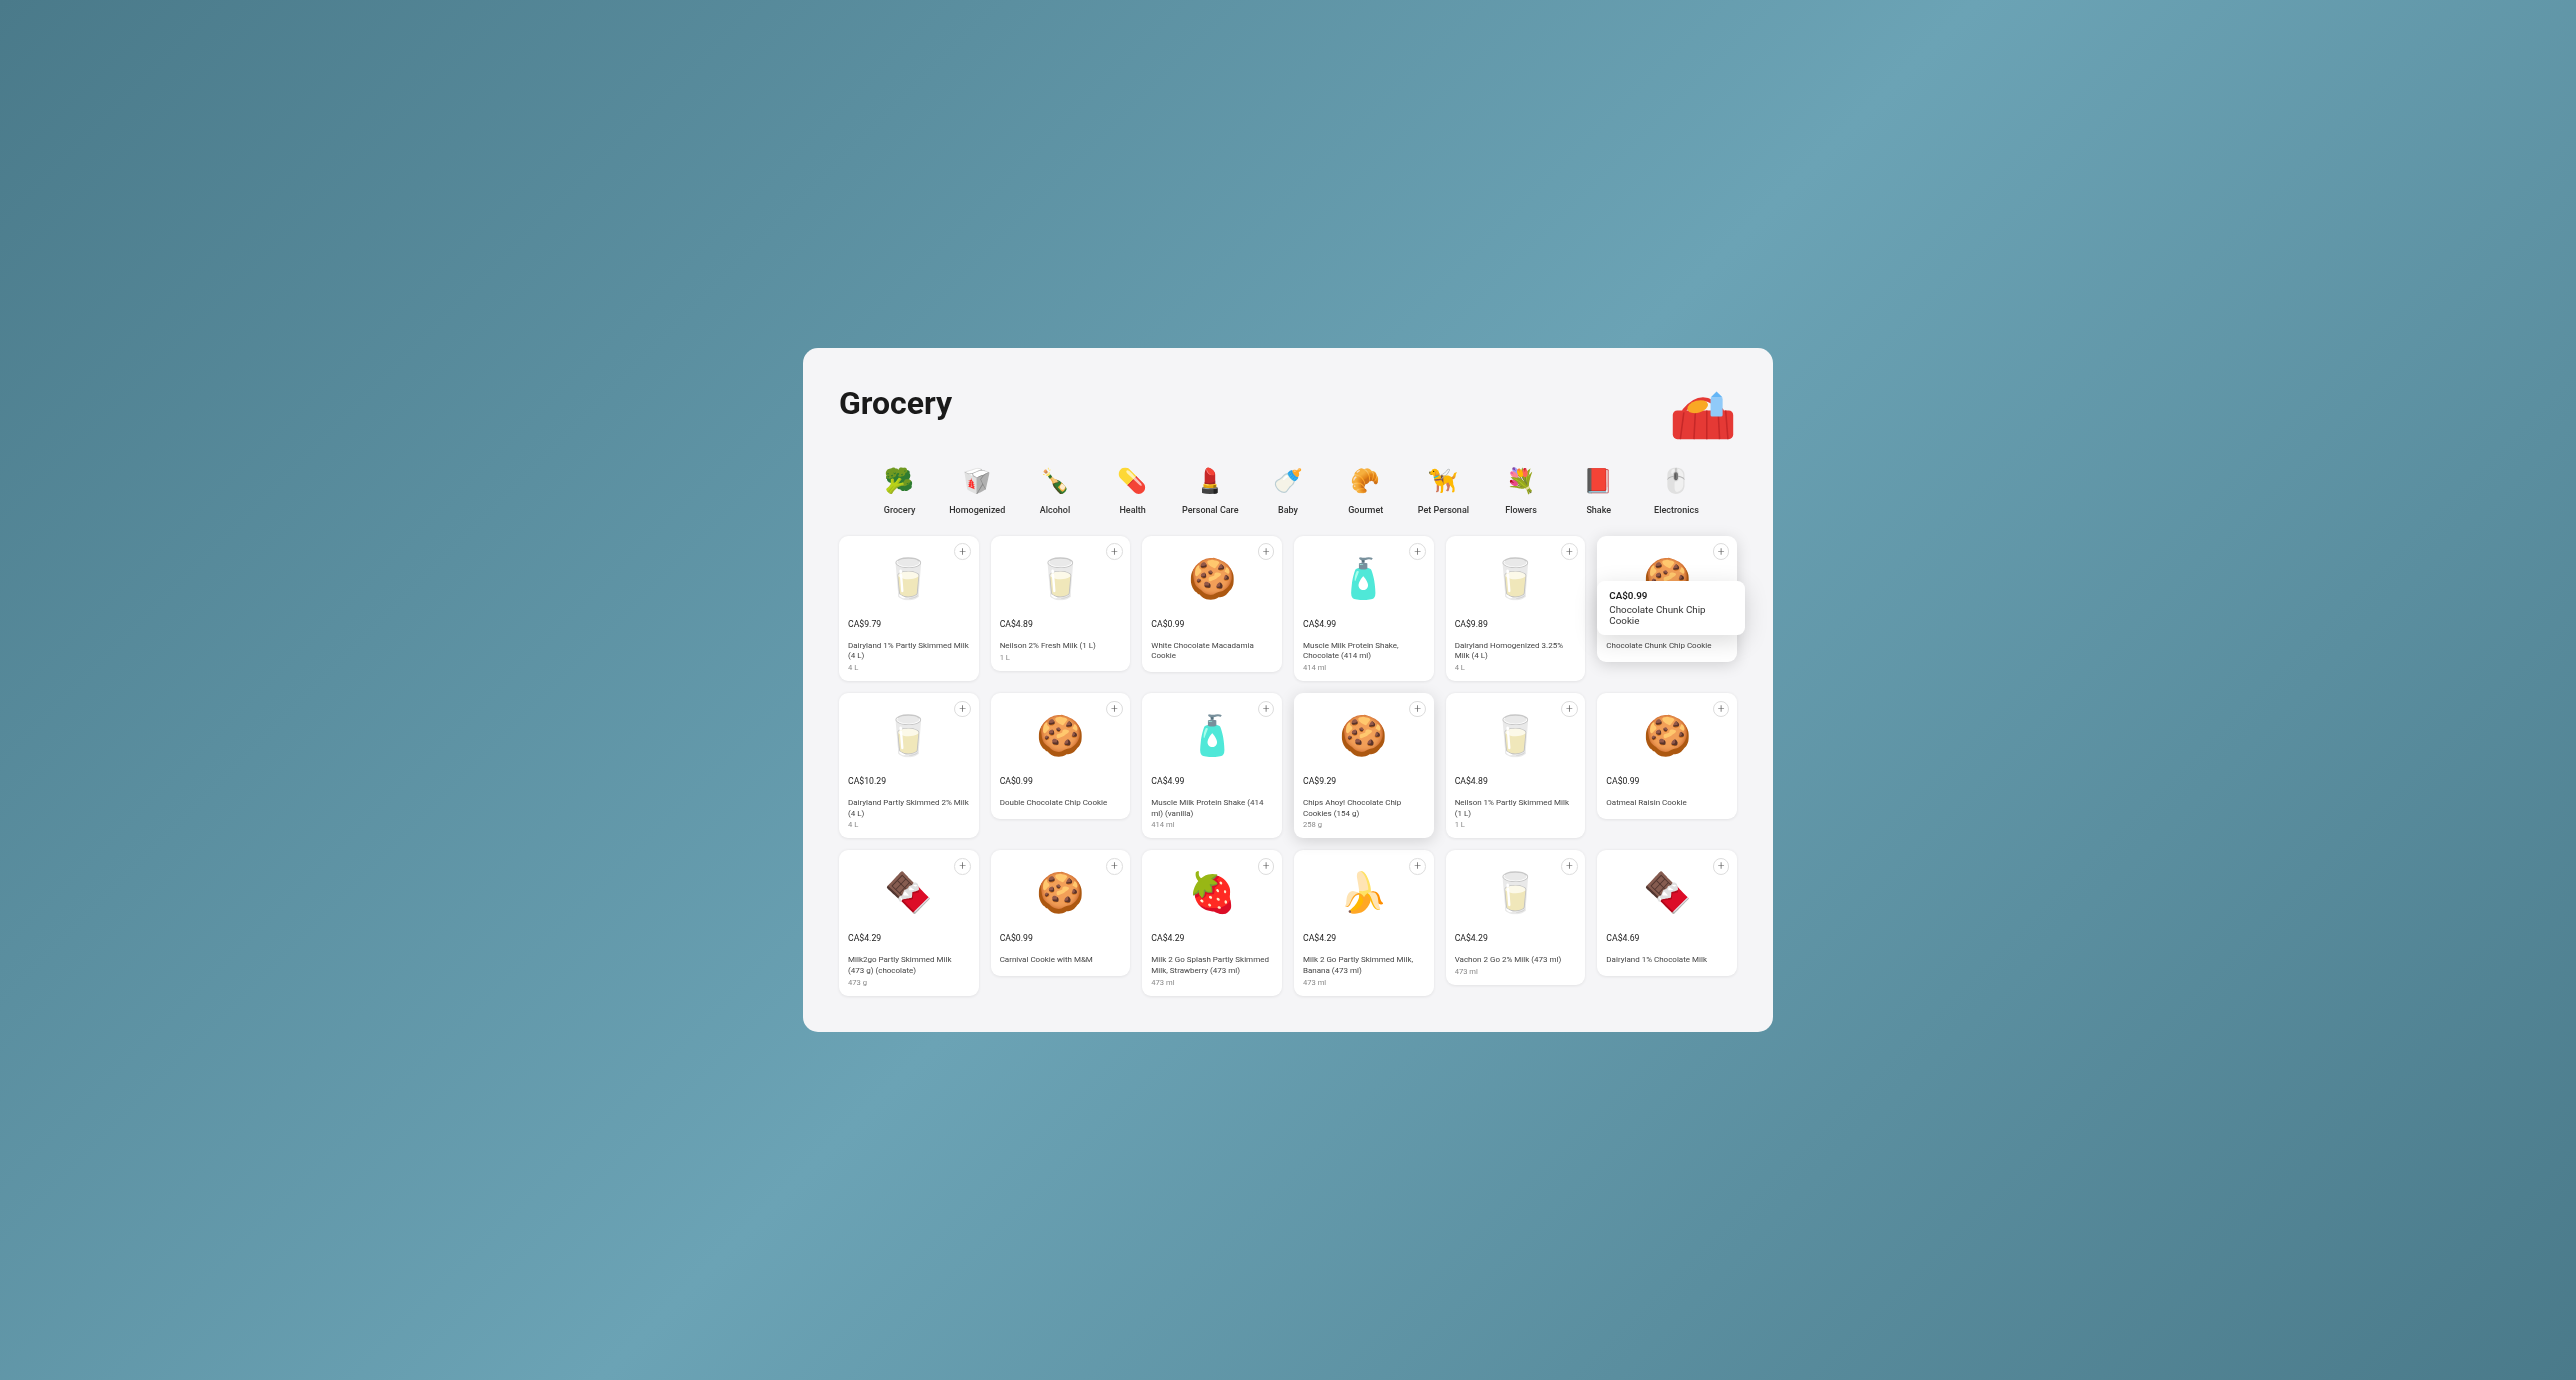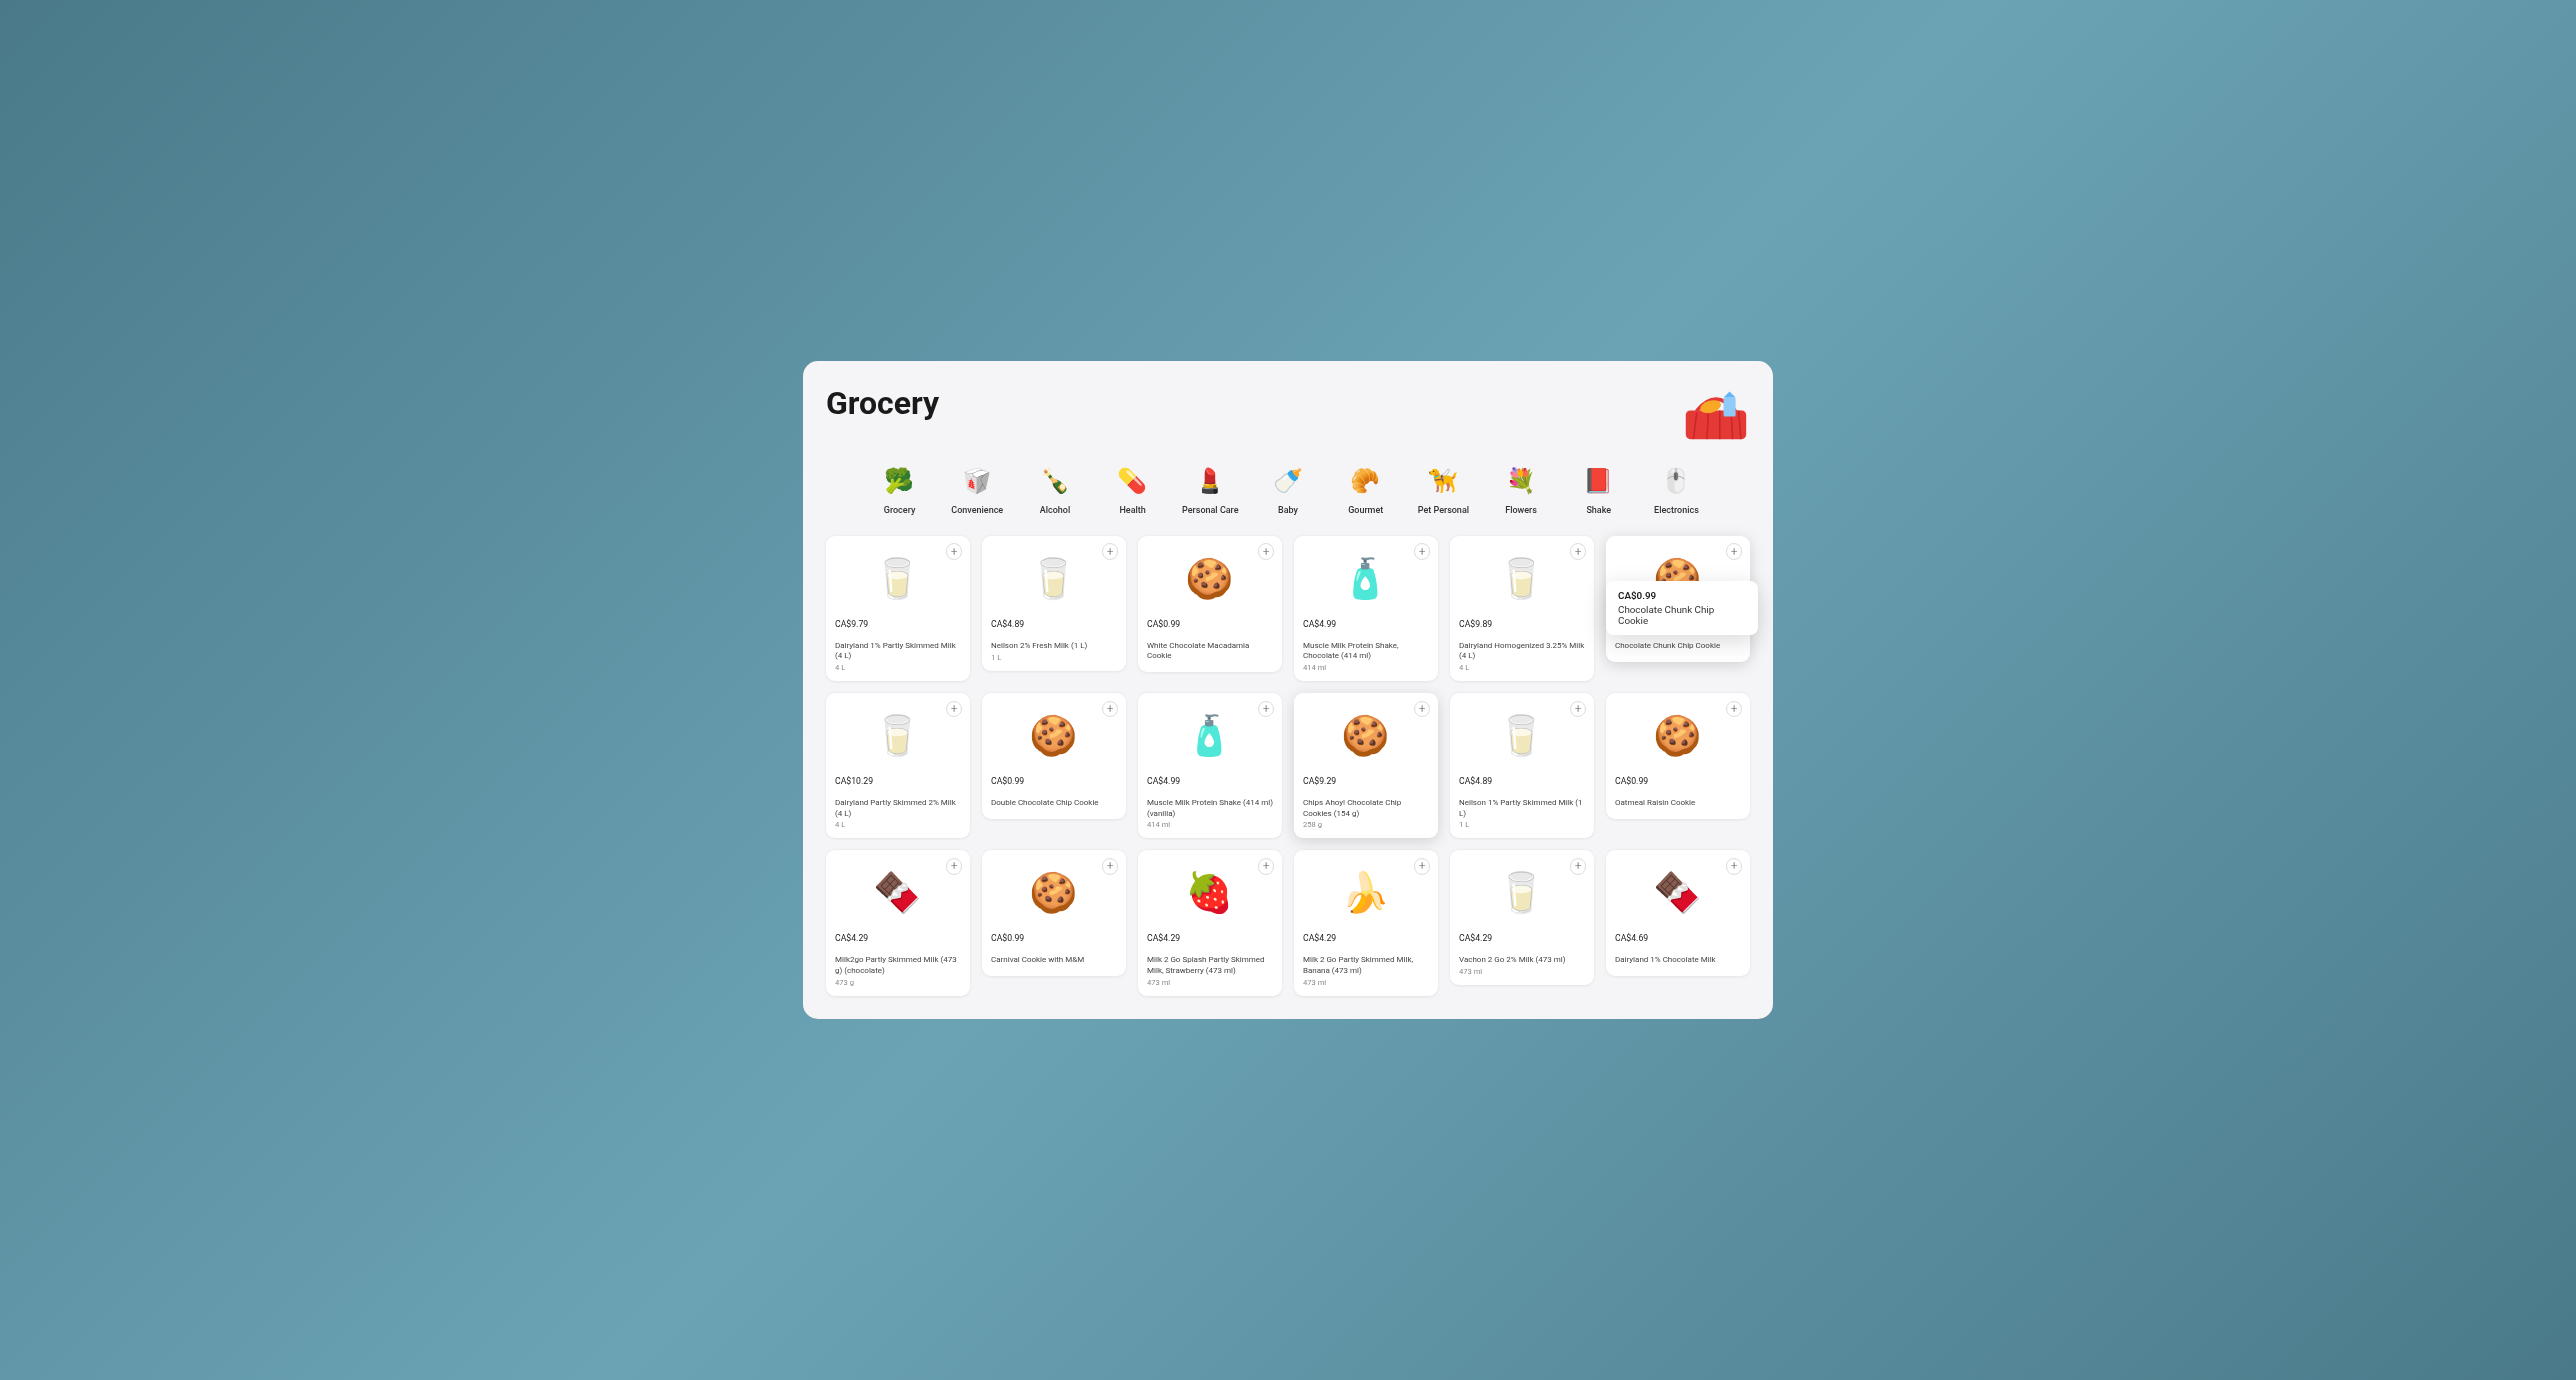--- a/index.html
+++ b/index.html
@@ -9,21 +9,21 @@
       align-items: center;
       justify-content: center;
       min-height: 100vh;
       font-family: -apple-system, BlinkMacSystemFont, 'Segoe UI', Roboto, sans-serif;
     }
     .app-container {
       background: #f5f5f7;
       border-radius: 15px;
       width: 970px;
       min-height: 545px;
-      padding: 23px;
+      padding: 36px;
       position: relative;
       overflow: hidden;
     }
     .header {
       display: flex;
       justify-content: space-between;
       align-items: flex-start;
       margin-bottom: 21px;
     }
     .app-title {
@@ -182,21 +182,21 @@
     </div>
   </div>
 
   <div class="categories">
   <div class="category-item">
     <div class="category-icon">🥦</div>
     <span class="category-label">Grocery</span>
   </div>
       <div class="category-item">
     <div class="category-icon">🥡</div>
-    <span class="category-label">Convenience</span>
+    <span class="category-label">Homogenized</span>
   </div>
       <div class="category-item">
     <div class="category-icon">🍾</div>
     <span class="category-label">Alcohol</span>
   </div>
       <div class="category-item">
     <div class="category-icon">💊</div>
     <span class="category-label">Health</span>
   </div>
       <div class="category-item">

